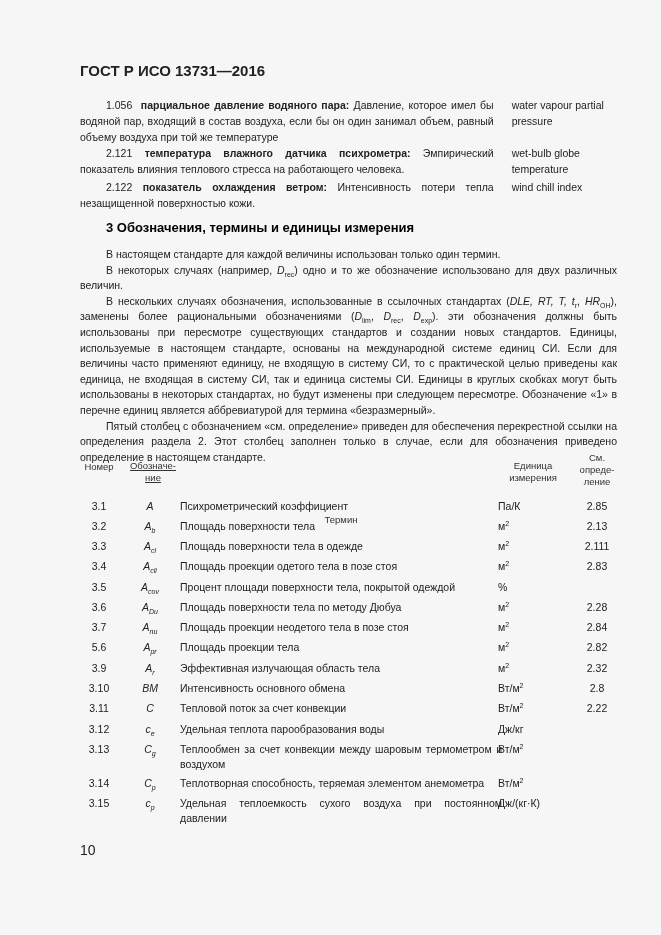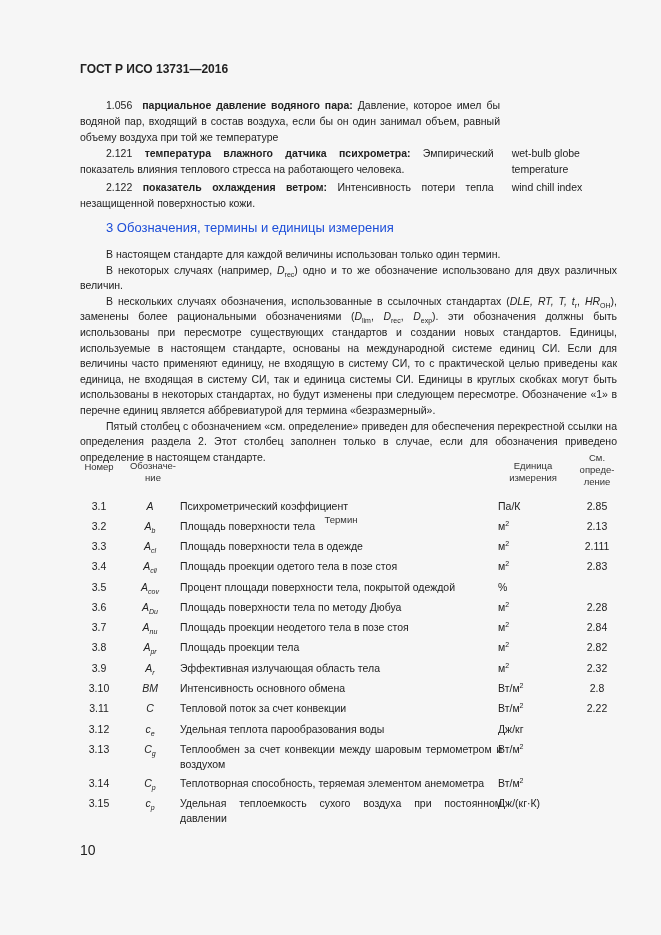--- a/index.html
+++ b/index.html
@@ -1,27 +1,27 @@
 <!DOCTYPE html>
 <html><head>
 <meta charset="utf-8">
 <style>
   html, body { margin: 0; padding: 0; }
   body {
     width: 661px; height: 935px; background: #f6f6f6; position: relative;
     font-family: "Liberation Sans", sans-serif; color: #222; font-size: 10.5px;
     overflow: hidden;
   }
-  .header { position: absolute; left: 80px; top: 62px; font-weight: bold; font-size: 12px; color: #222; }
+  .header { position: absolute; left: 80px; top: 62px; font-weight: bold; font-size: 15px; color: #222; }
   .def { position: absolute; left: 80px; width: 540px; display: flex; line-height: 16px; }
   .def .ru { width: 420px; text-align: justify; }
   .def .ru .indent { display: inline-block; width: 26px; }
   .def .ru b { font-weight: bold; }
   .def .en { margin-left: 18px; width: 110px; }
-  .section-title { position: absolute; left: 106px; top: 220px; font-weight: normal; font-size: 13px; color: #1d4ed8; }
+  .section-title { position: absolute; left: 106px; top: 220px; font-weight: bold; font-size: 13px; color: #000000; }
   .para-block { position: absolute; left: 80px; width: 537px; line-height: 15.6px; text-align: justify; }
   .para-block p { margin: 0; text-indent: 26px; }
   i { font-style: italic; }
   sub { font-size: 7px; vertical-align: -3px; line-height: 0; }
   sup { font-size: 7px; vertical-align: 4px; line-height: 0; }
   .thead { position: absolute; top: 452px; left: 78px; width: 540px; height: 42px; font-size: 9.5px; color: #333; }
   .thead div { position: absolute; text-align: center; line-height: 12px; }
   .row { position: absolute; left: 78px; width: 540px; line-height: 15px; }
   .row .num { position: absolute; left: 0; width: 42px; text-align: center; }
   .row .sym { position: absolute; left: 52px; width: 40px; text-align: center; font-style: italic; }
@@ -30,20 +30,21 @@
   .row .ref { position: absolute; left: 494px; width: 50px; text-align: center; }
   .page-num { position: absolute; left: 80px; top: 842px; font-size: 14px; }
 </style>
 </head>
 <body>
 
 <div class="header">ГОСТ Р ИСО 13731—2016</div>
 
 <div class="def" style="top:97px;">
   <div class="ru"><span class="indent"></span><span>1.056</span>&nbsp; <b>парциальное давление водяного пара:</b><span> Давление, которое имел бы водяной пар, входящий в состав воздуха, если бы он один занимал объем, равный объему воздуха при той же температуре</span></div>
+  <div class="en">water vapour partial pressure</div>
 </div>
 
 <div class="def" style="top:145px;">
   <div class="ru"><span class="indent"></span><span>2.121</span> <b>температура влажного датчика психрометра:</b><span> Эмпирический показатель влияния теплового стресса на работающего человека.</span></div>
   <div class="en">wet-bulb globe temperature</div>
 </div>
 
 <div class="def" style="top:179px;">
   <div class="ru"><span class="indent"></span><span>2.122</span> <b>показатель охлаждения ветром:</b><span> Интенсивность потери тепла незащищенной поверхностью кожи.</span></div>
   <div class="en">wind chill index</div>
@@ -53,21 +54,21 @@
 
 <div class="para-block" style="top:247px;">
   <p>В настоящем стандарте для каждой величины использован только один термин.</p>
   <p><span>В некоторых случаях (например, </span><i>D</i><sub>rec</sub><span>) одно и то же обозначение использовано для двух различных величин.</span></p>
   <p><span>В нескольких случаях обозначения, использованные в ссылочных стандартах (</span><i>DLE, RT, T, t</i><sub>r</sub>, <i>HR</i><sub>OH</sub><span>), заменены более рациональными обозначениями (</span><i>D</i><sub>lim</sub>, <i>D</i><sub>rec</sub>, <i>D</i><sub>exp</sub><span>). эти обозначения должны быть использованы при пересмотре существующих стандартов и создании новых стандартов. Единицы, используемые в настоящем стандарте, основаны на международной системе единиц СИ. Если для величины часто применяют единицу, не входящую в систему СИ, то с практической целью приведены как единица, не входящая в систему СИ, так и единица системы СИ. Единицы в круглых скобках могут быть использованы в некоторых стандартах, но будут изменены при следующем пересмотре. Обозначение «1» в перечне единиц является аббревиатурой для термина «безразмерный».</span></p>
   <p>Пятый столбец с обозначением «см. определение» приведен для обеспечения перекрестной ссылки на определения раздела 2. Этот столбец заполнен только в случае, если для обозначения приведено определение в настоящем стандарте.</p>
 </div>
 
 <div class="thead">
   <div style="left:0; width:42px; top:9px;">Номер</div>
-  <div style="left:46px; width:58px; top:8px;">Обозначе-ние</div>
+  <div style="left:46px; width:58px; top:8px;text-decoration:underline;">Обозначе-ние</div>
   <div style="left:102px; width:322px; top:15px;margin-top:47px;">Термин</div>
   <div style="left:426px; width:58px; top:8px;">Единица измерения</div>
   <div style="left:496px; width:46px; top:0;text-align:center;">См. опреде-ление</div>
 </div>
 
 <div id="rows">
     <div class="row" style="top: 499px;">
       <span class="num">3.1</span>
       <span class="sym"><span>A</span><sub></sub></span>
       <span class="term">Психрометрический коэффициент</span>
@@ -110,21 +111,21 @@
       <span class="ref">2.28</span>
     </div>
     <div class="row" style="top: 620px;">
       <span class="num">3.7</span>
       <span class="sym"><span>A</span><sub>nu</sub></span>
       <span class="term">Площадь проекции неодетого тела в позе стоя</span>
       <span class="unit"><span>м</span><sup>2</sup></span>
       <span class="ref">2.84</span>
     </div>
     <div class="row" style="top: 640px;">
-      <span class="num">3.8</span>
+      <span class="num">5.6</span>
       <span class="sym"><span>A</span><sub>pr</sub></span>
       <span class="term">Площадь проекции тела</span>
       <span class="unit"><span>м</span><sup>2</sup></span>
       <span class="ref">2.82</span>
     </div>
     <div class="row" style="top: 661px;">
       <span class="num">3.9</span>
       <span class="sym"><span>A</span><sub>r</sub></span>
       <span class="term">Эффективная излучающая область тела</span>
       <span class="unit"><span>м</span><sup>2</sup></span>

